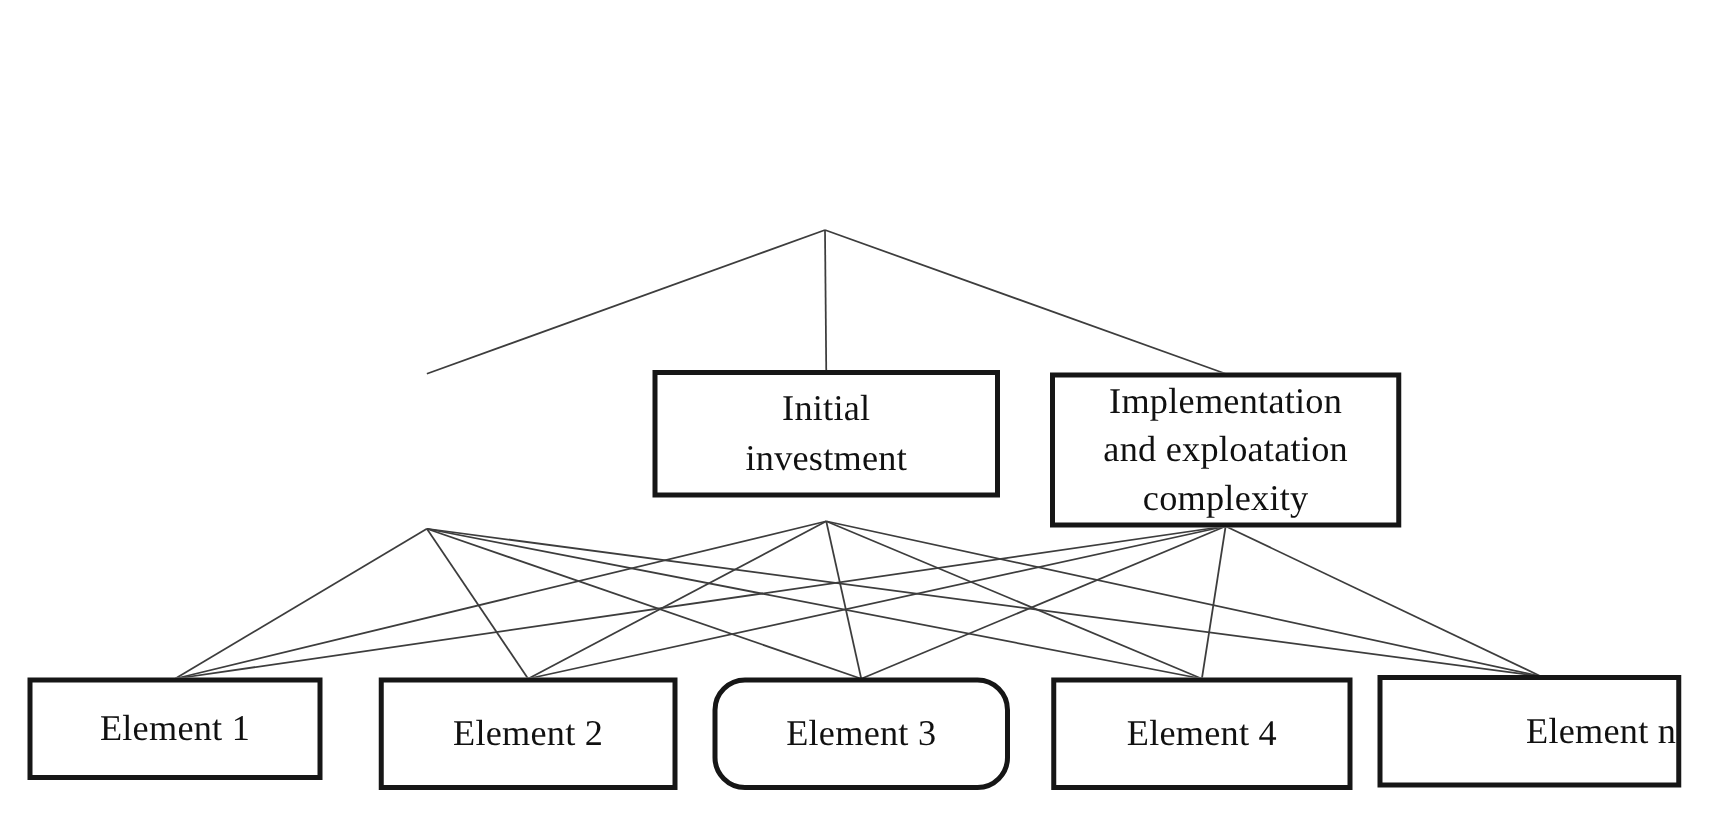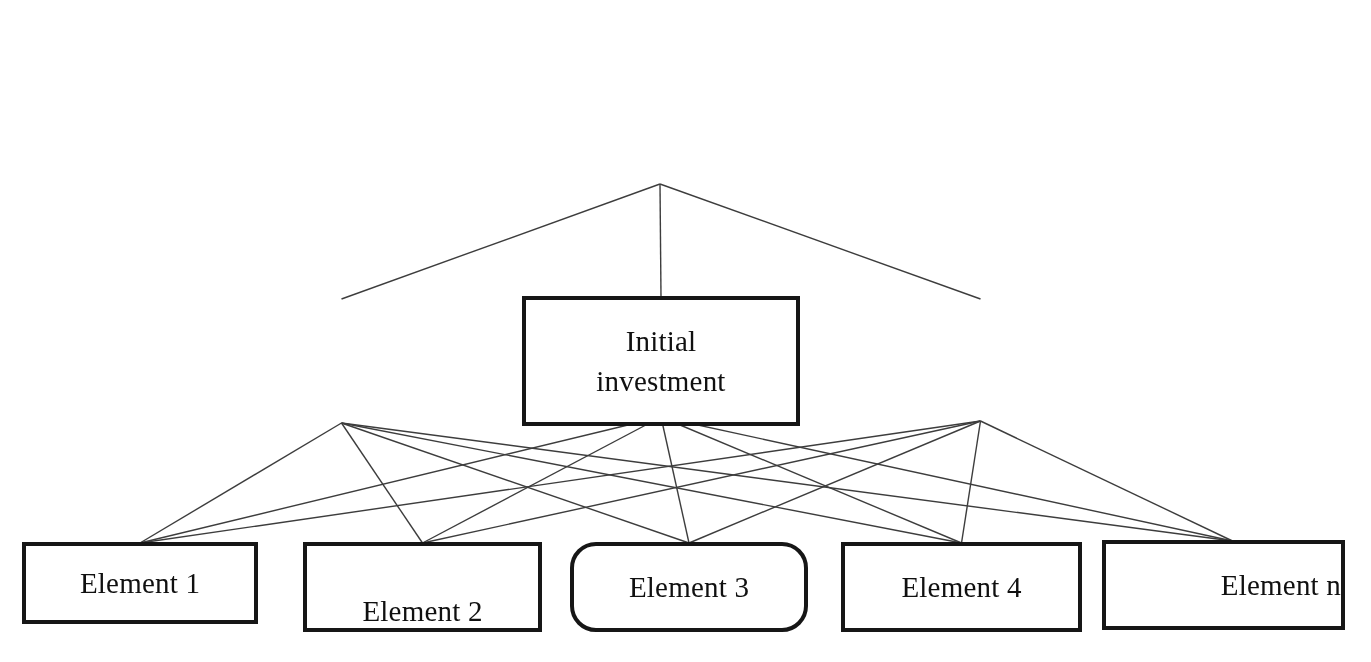--- a/index.html
+++ b/index.html
@@ -39,25 +39,25 @@
     font-size: 29px;
     line-height: 40px;
     letter-spacing: 0.2px;
   }
   .level-bottom .label {
     line-height: 34px;
   }
   
   .node-goal { left: 490px; top: 25px;  width: 340px; height: 160px; }
   .node-c1   { left: 198px; top: 298px; width: 287px; height: 126px; }
-  .node-c2   { left: 522px; top: 296px; width: 278px; height: 130px; }
+  .node-c2   { left: 522px; top: 296px; width: 278px; height: 102px; }
   .node-c3   { left: 840px; top: 298px; width: 281px; height: 124px; }
   .node-c3 .label { line-height: 39px; }
   .node-e1   { left: 22px;   top: 542px; width: 236px; height: 82px; }
-  .node-e2   { left: 303px;  top: 542px; width: 239px; height: 90px; align-items: flex-end; }
+  .node-e2   { left: 303px;  top: 542px; width: 239px; height: 90px; }
   .node-e3   { left: 570px;  top: 542px; width: 238px; height: 90px; border-radius: 26px; }
   .node-e4   { left: 841px;  top: 542px; width: 241px; height: 90px; }
   .node-en   { left: 1102px; top: 540px; width: 243px; height: 90px; justify-content: flex-end; }
 </style>
 </head>
 <body>
 
 <div id="stage">
 
   <svg id="edges-svg" viewBox="0 0 1371 662" xmlns="http://www.w3.org/2000/svg">
@@ -81,20 +81,25 @@
       <line x1="980.5" y1="421" x2="1232.5" y2="541" stroke="#3d3d3d" stroke-width="1.4"></line>
     </svg>
 
 
 
   <div class="box node-c2 level-criteria">
     <span class="label">Initial
 investment</span>
   </div>
 
+  <div class="box node-c3 level-criteria">
+    <span class="label">Implementation
+and exploatation
+complexity</span>
+  </div>
 
   <div class="box node-e1 level-bottom">
     <span class="label">Element 1</span>
   </div>
 
   <div class="box node-e2 level-bottom">
     <span class="label">Element 2</span>
   </div>
 
   <div class="box node-e3 level-bottom">

